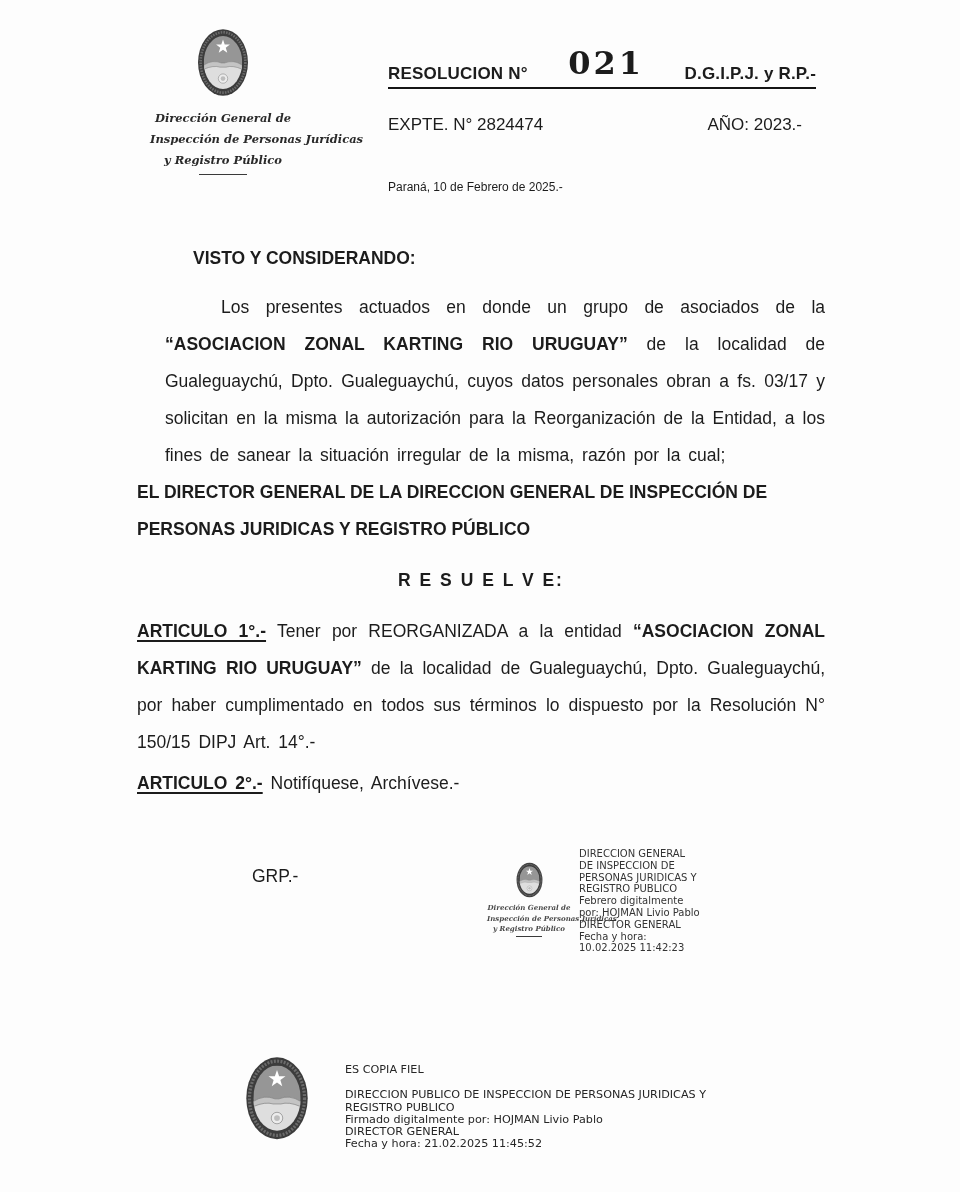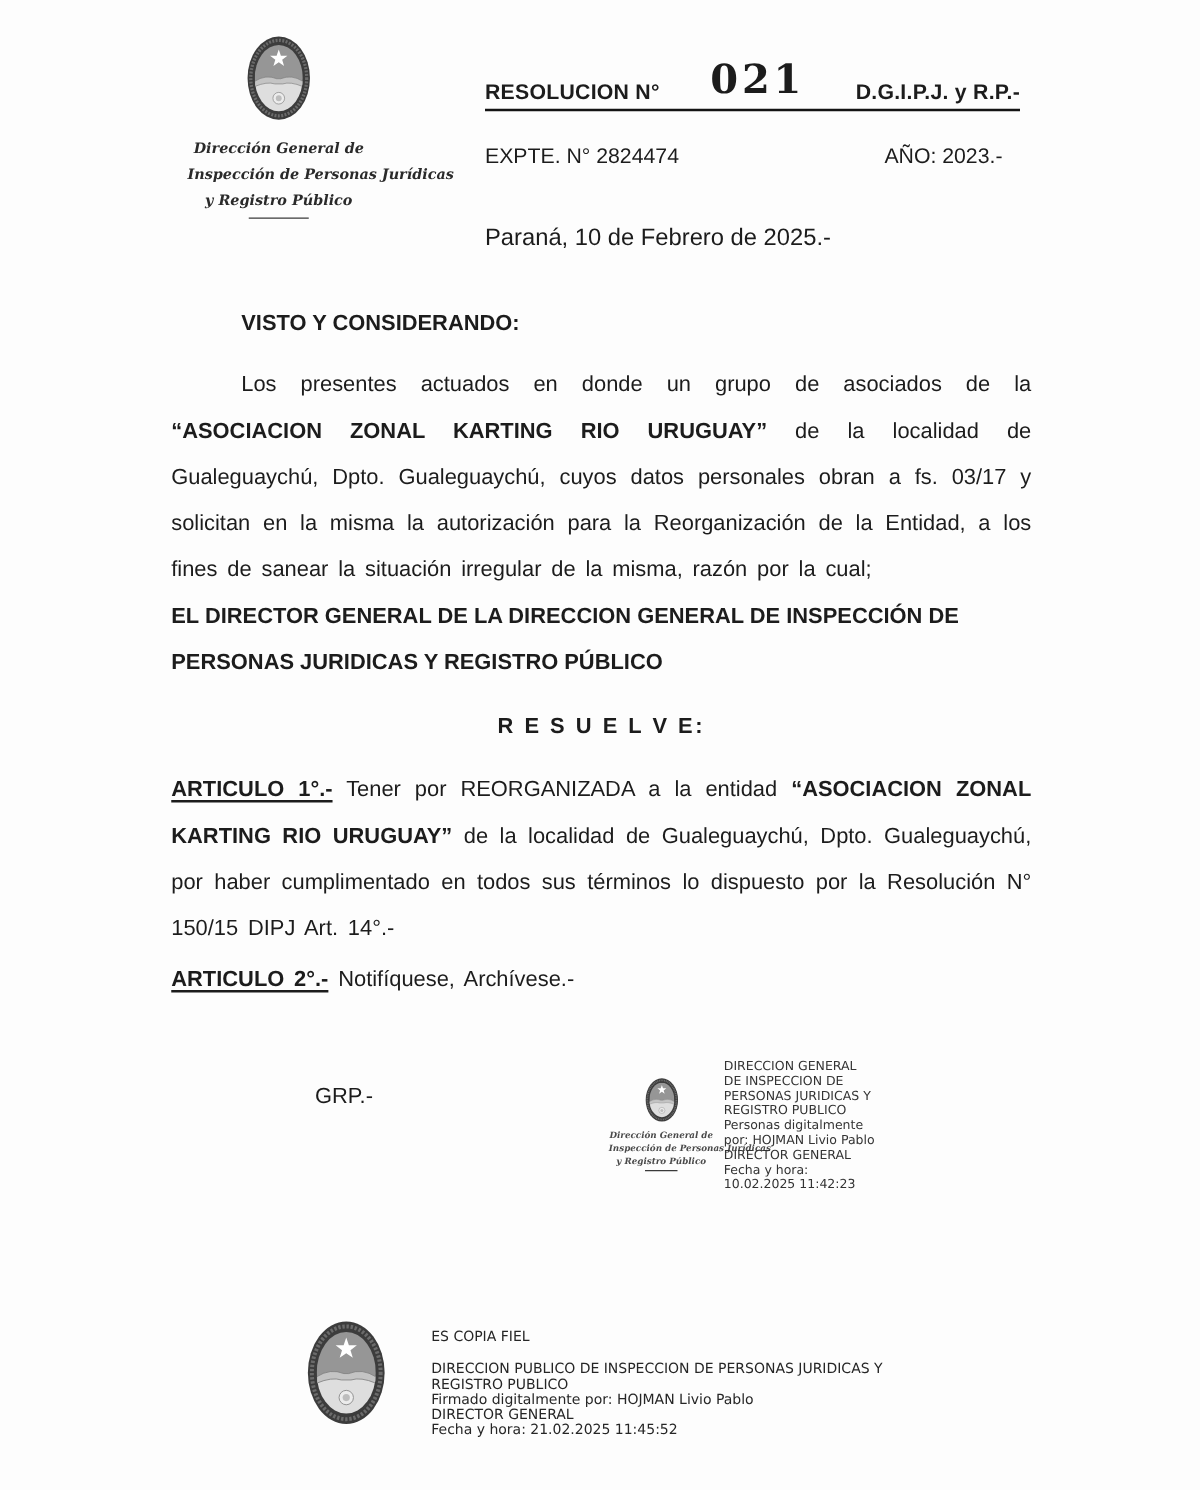--- a/index.html
+++ b/index.html
@@ -16,30 +16,30 @@
   .logo-underline.small{width:26px;border-top-width:1px;margin-top:1px;}
   
   .res-line{position:absolute;left:388px;top:30px;width:428px;height:54px;
     display:flex;justify-content:space-between;align-items:flex-end;
     border-bottom:2.5px solid #141414;padding-bottom:3px;}
   .res-label,.res-suffix{font-size:17px;font-weight:bold;letter-spacing:0.2px;}
   .res-number{font-family:"DejaVu Serif",serif;font-weight:bold;font-size:32px;
     line-height:42px;letter-spacing:3px;}
   .expte-row{position:absolute;left:388px;top:115px;width:414px;
     display:flex;justify-content:space-between;font-size:17px;}
-  .dateline{position:absolute;left:388px;top:180px;font-size:19px;}
+  .dateline{position:absolute;left:388px;top:180px;font-size:12px;}
   
   .doc-body{position:absolute;left:137px;top:240px;width:688px;
     font-size:17.5px;line-height:37px;}
   .doc-body p{margin:0;}
   .b{font-weight:bold;}
   .u{text-decoration:underline;text-decoration-thickness:2px;text-underline-offset:3px;}
   .visto{margin:0 0 12px 56px;font-weight:bold;}
   .para{text-align:justify;word-spacing:3px;}
-  .para.indent{text-indent:56px;}
+  .para.indent{text-indent:56px;margin-left:28px;}
   .center-head{text-align:left;font-weight:bold;}
   .resuelve{text-align:center;font-weight:bold;letter-spacing:2px;margin-top:14px;}
   .art1{margin-top:14px !important;}
   .art2{margin-top:4px !important;}
   .grp{position:absolute;left:252px;top:866px;font-size:17.5px;}
   
   .sig-block{position:absolute;left:487px;top:848px;display:flex;gap:8px;align-items:flex-start;}
   .sig-logo{width:84px;text-align:center;padding-top:14px;}
   .sig-script{margin-top:4px;font-family:"DejaVu Serif",serif;font-style:italic;font-weight:bold;
     font-size:7px;line-height:10.5px;color:#4a4a4a;white-space:nowrap;}
@@ -123,21 +123,21 @@
           <div>Inspección de Personas Jurídicas</div>
           <div>y Registro Público</div>
         </div>
       <div class="logo-underline small"></div>
     </div>
     <div class="sig-text">
         <div>DIRECCION GENERAL</div>
         <div>DE INSPECCION DE</div>
         <div>PERSONAS JURIDICAS Y</div>
         <div>REGISTRO PUBLICO</div>
-        <div>Personas digitalmente</div>
+        <div>Febrero digitalmente</div>
         <div>por: HOJMAN Livio Pablo</div>
         <div>DIRECTOR GENERAL</div>
         <div>Fecha y hora:</div>
         <div>10.02.2025 11:42:23</div>
       </div>
   </div>
 
   <div class="footer-block">
     <svg class="seal" width="64" height="87">
         <use href="#seal"></use>

